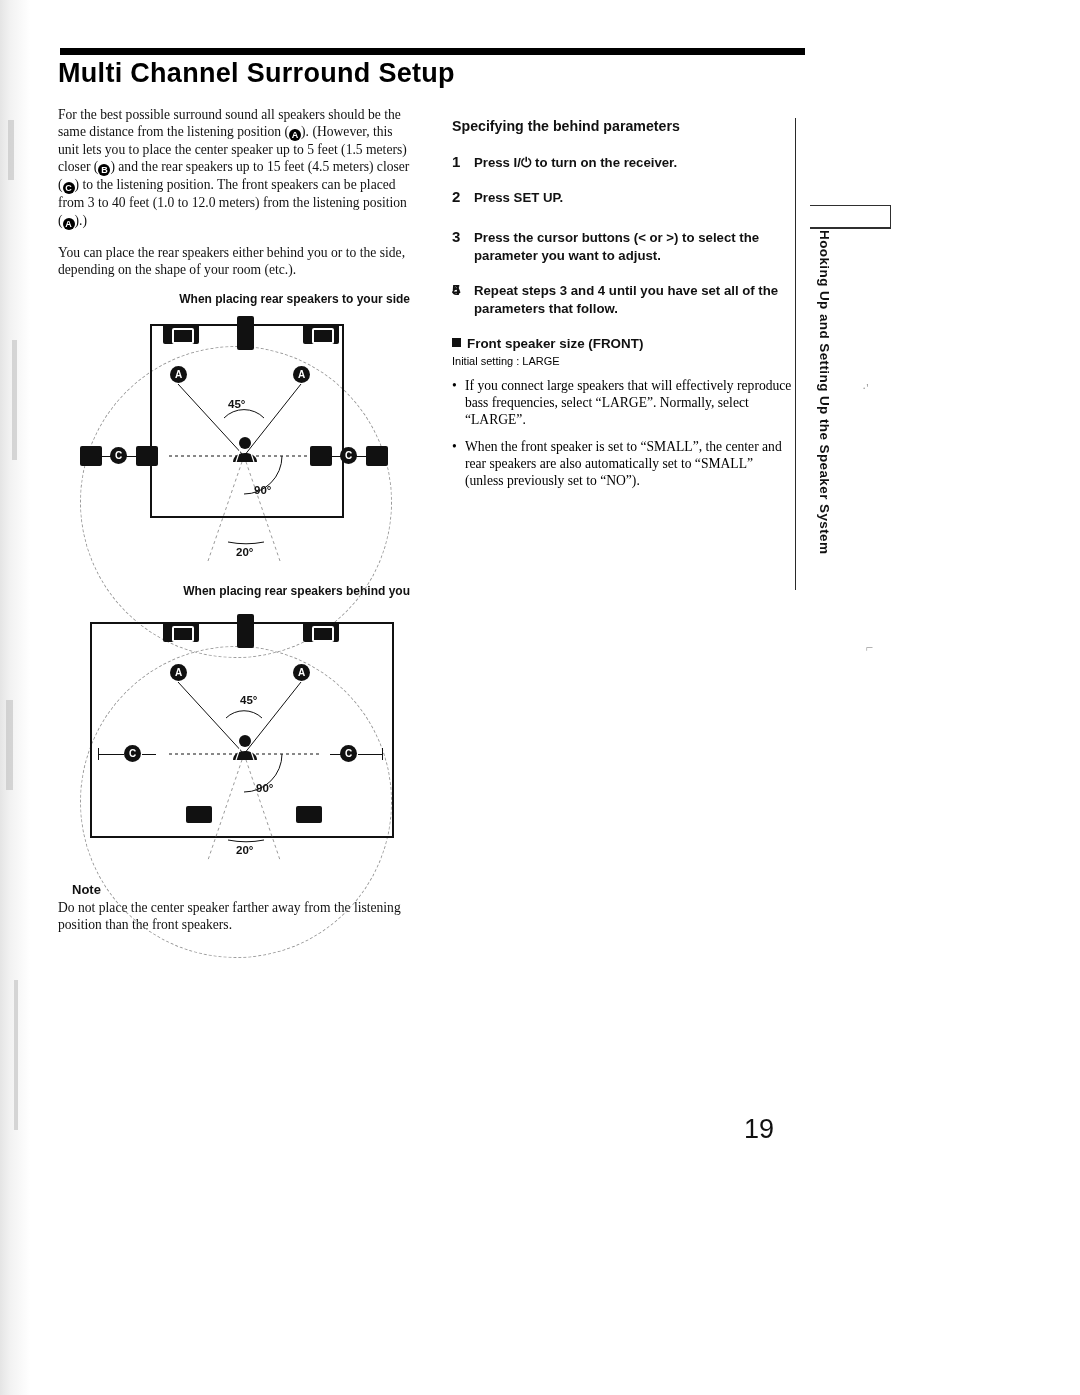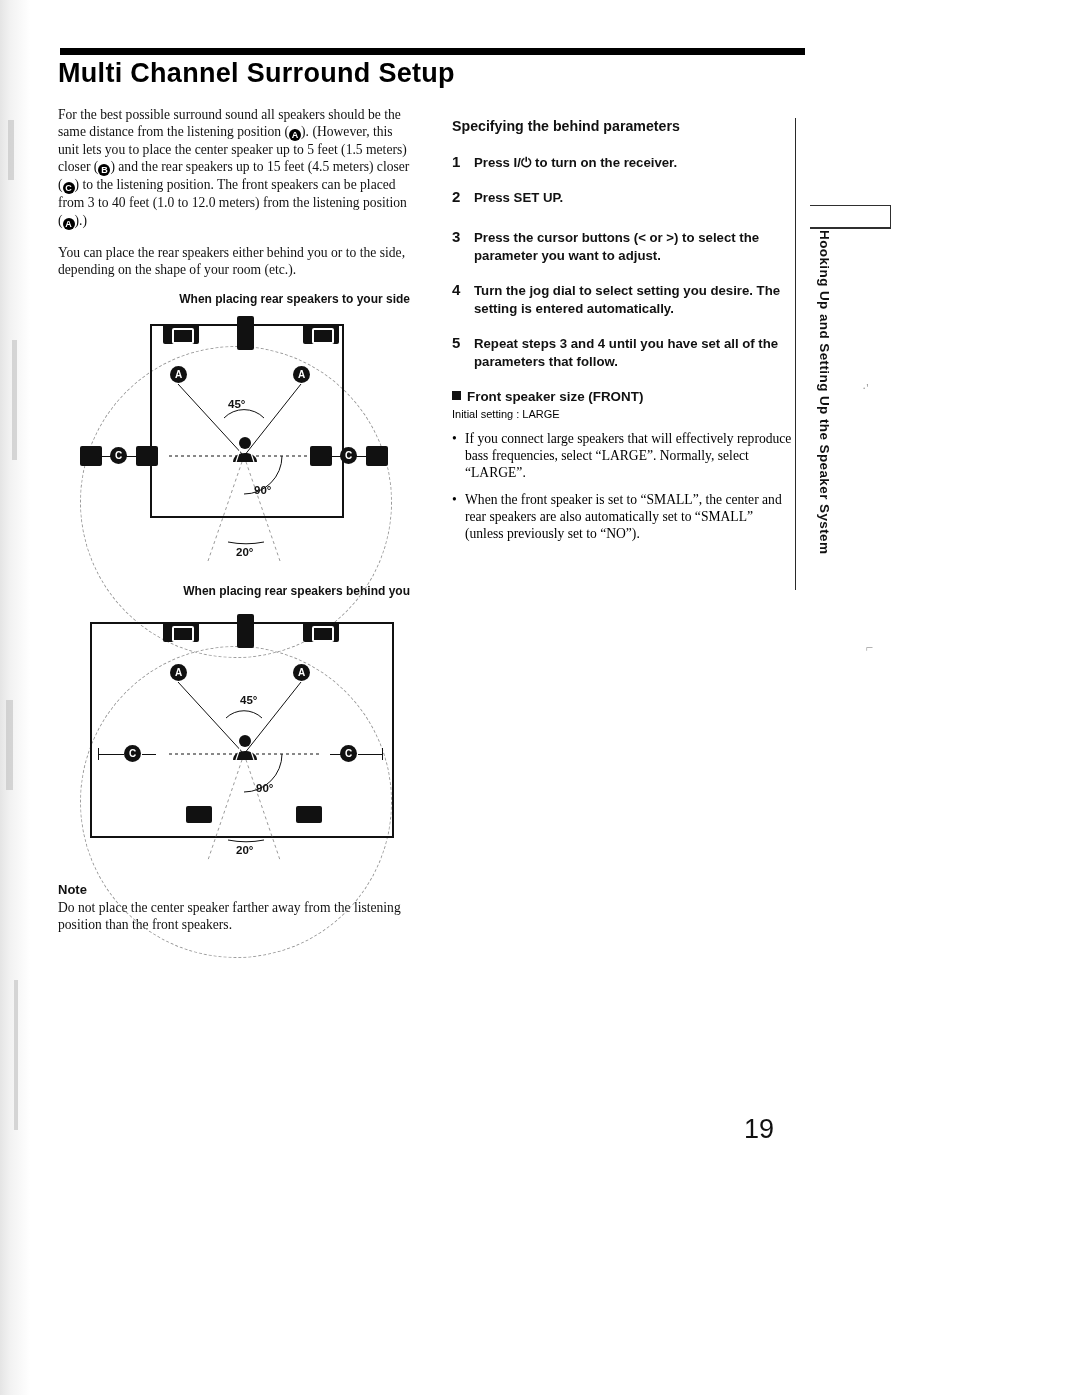--- a/index.html
+++ b/index.html
@@ -173,20 +173,21 @@
     background: #111;
     width: 1px;
   }
 
   .note-head {
     font-family: "Liberation Sans", sans-serif;
     font-size: 13px;
     font-weight: bold;
     color: #111;
     margin-bottom: 2px;
+    margin-left: 14px;
   }
 
   
   .col-right {
     position: absolute;
     left: 452px; top: 118px;
     width: 340px;
   }
   .sub-head {
     font-family: "Liberation Sans", sans-serif;
@@ -443,21 +444,20 @@
     <div class="step">
       <span class="num">2</span>
       <span>Press SET UP.</span>
     </div>
     <div class="step" style="margin-top:22px;">
       <span class="num">3</span>
       <span>Press the cursor buttons (&lt; or &gt;) to select the parameter you want to adjust.</span>
     </div>
     <div class="step">
       <span class="num">4</span>
-      <span>Turn the jog dial to select setting you desire. The setting is entered automatically.</span>
     </div>
     <div class="step">
       <span class="num">5</span>
       <span>Repeat steps 3 and 4 until you have set all of the parameters that follow.</span>
     </div>
 
     <div class="param-head">
       <span class="sq"></span><span>Front speaker size (FRONT)</span>
     </div>
     <div class="initial">Initial setting : LARGE</div>

